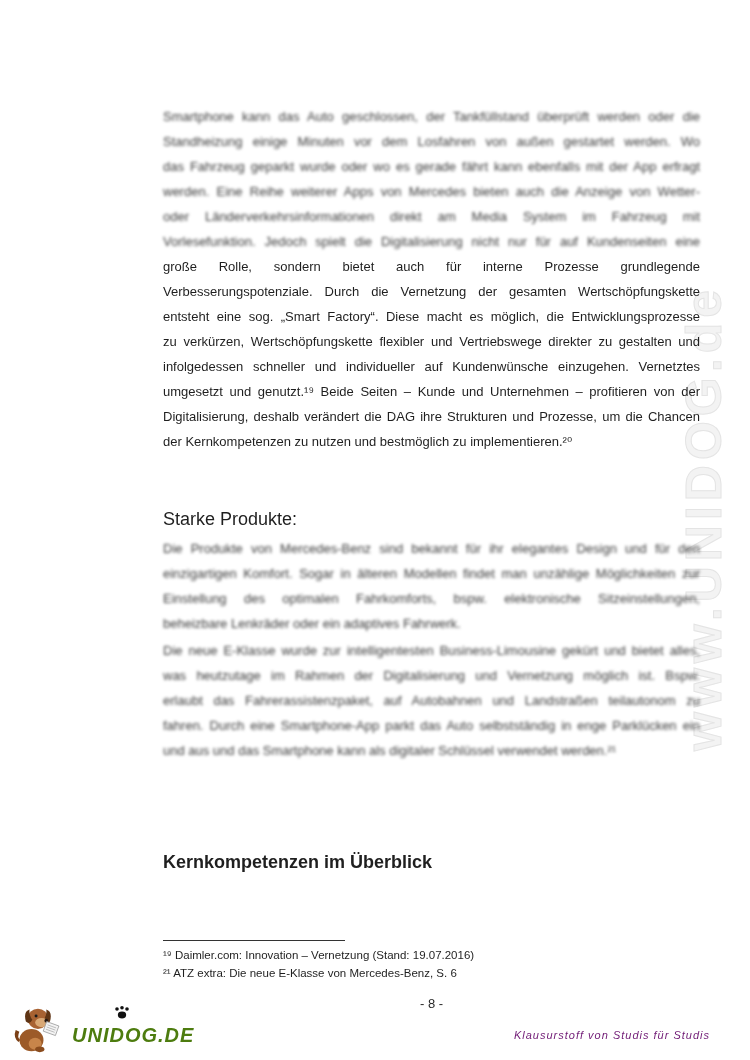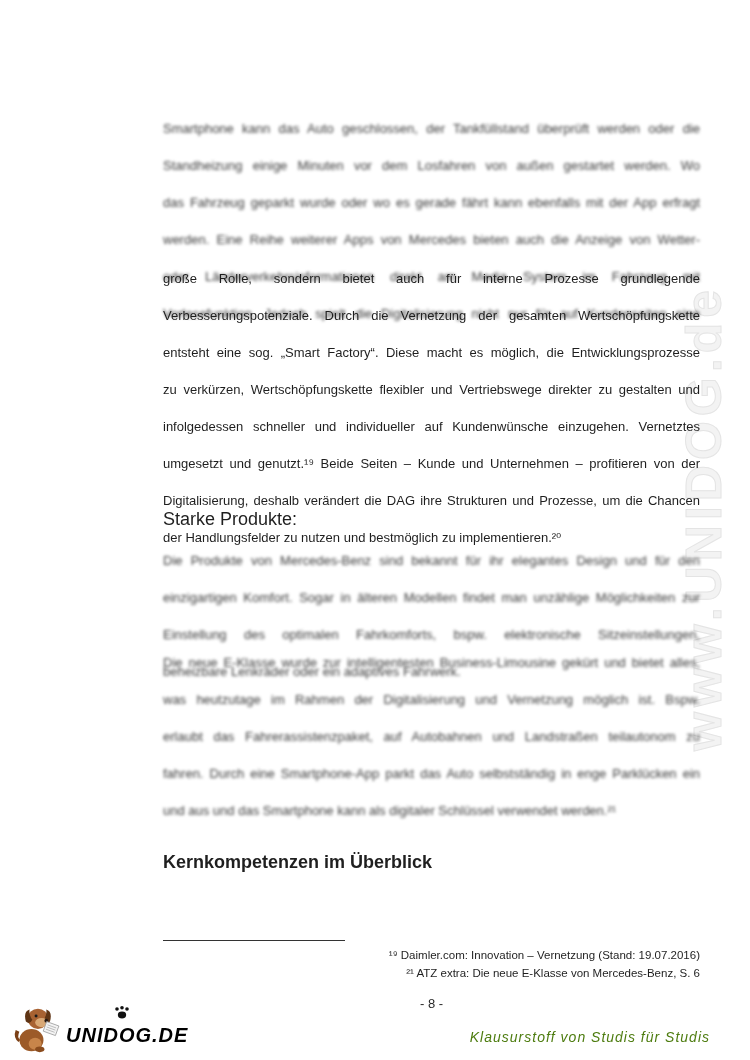--- a/index.html
+++ b/index.html
@@ -14,44 +14,44 @@
     position:absolute;left:704px;top:518px;
     transform:translate(-50%,-50%) rotate(-90deg);
     font-size:50px;font-weight:bold;letter-spacing:5px;white-space:nowrap;
     color:#f3f3f3;-webkit-text-stroke:1px #e4e4e4;
     z-index:0;user-select:none;
   }
 
   .content{position:absolute;left:163px;top:0;width:537px;z-index:1;}
 
   .para{position:absolute;width:537px;font-size:13px;line-height:25px;color:#1f1f1f;}
-  .para .tline{height:25px;text-align:justify;text-align-last:justify;white-space:normal;overflow:hidden;margin-top:12px;}
+  .para .tline{height:25px;text-align:justify;text-align-last:justify;white-space:normal;overflow:hidden;}
   .para.endleft .tline:last-child{text-align-last:left;}
   .blurred{filter:blur(1.7px);color:#3c3c3c;}
 
   .heading{position:absolute;font-size:18px;color:#1f1f1f;}
 
   .fn-sep{position:absolute;top:940px;left:0;width:182px;border-top:1px solid #333;}
   .footnotes{position:absolute;top:946px;left:0;width:537px;font-size:11.5px;line-height:18px;color:#1f1f1f;}
-  .footnotes .tline{height:18px;text-align:right;}
+  .footnotes .tline{height:18px;text-align:left;}
 
   .page-number{position:absolute;top:996px;left:0;width:537px;text-align:center;font-size:13px;color:#2a2a2a;}
 
   
   .footer{position:absolute;left:0;top:1000px;width:750px;height:60px;z-index:2;}
   .logo{position:absolute;left:12px;top:4px;display:flex;align-items:flex-end;}
   .logo-text{
-    position:absolute;left:54px;top:20px;
-    font-size:20px;font-weight:800;font-style:italic;letter-spacing:1px;color:#000000;
+    position:absolute;left:60px;top:20px;
+    font-size:20px;font-weight:800;font-style:italic;letter-spacing:1px;color:#4d7c0f;
     white-space:nowrap;
   }
   .paw{position:absolute;left:102px;top:2px;width:16px;height:14px;}
   .tagline{
     position:absolute;right:40px;top:29px;
-    font-size:14px;font-style:italic;color:#4d7c0f;letter-spacing:1px;white-space:nowrap;
+    font-size:11px;font-style:italic;color:#701a75;letter-spacing:1px;white-space:nowrap;
   }
 </style>
 </head>
 <body>
 
 <div class="page">
 
   <div class="watermark">www.UNIDOG.de</div>
 
   <div class="content">
@@ -66,21 +66,21 @@
       </div>
 
     <div class="para endleft" style="top:254px;">
         <div class="tline">große Rolle, sondern bietet auch für interne Prozesse grundlegende</div>
         <div class="tline">Verbesserungspotenziale. Durch die Vernetzung der gesamten Wertschöpfungskette</div>
         <div class="tline">entsteht eine sog. „Smart Factory“. Diese macht es möglich, die Entwicklungsprozesse</div>
         <div class="tline">zu verkürzen, Wertschöpfungskette flexibler und Vertriebswege direkter zu gestalten und</div>
         <div class="tline">infolgedessen schneller und individueller auf Kundenwünsche einzugehen. Vernetztes</div>
         <div class="tline">umgesetzt und genutzt.¹⁹ Beide Seiten – Kunde und Unternehmen – profitieren von der</div>
         <div class="tline">Digitalisierung, deshalb verändert die DAG ihre Strukturen und Prozesse, um die Chancen</div>
-        <div class="tline">der Handlungsfelder zu nutzen und bestmöglich zu implementieren.²⁰</div>
+        <div class="tline">der Kernkompetenzen zu nutzen und bestmöglich zu implementieren.²⁰</div>
       </div>
 
     <div class="heading" style="top:509px;">Starke Produkte:</div>
 
     <div class="para blurred endleft" style="top:536px;">
         <div class="tline">Die Produkte von Mercedes-Benz sind bekannt für ihr elegantes Design und für den</div>
         <div class="tline">einzigartigen Komfort. Sogar in älteren Modellen findet man unzählige Möglichkeiten zur</div>
         <div class="tline">Einstellung des optimalen Fahrkomforts, bspw. elektronische Sitzeinstellungen,</div>
         <div class="tline">beheizbare Lenkräder oder ein adaptives Fahrwerk.</div>
       </div>

